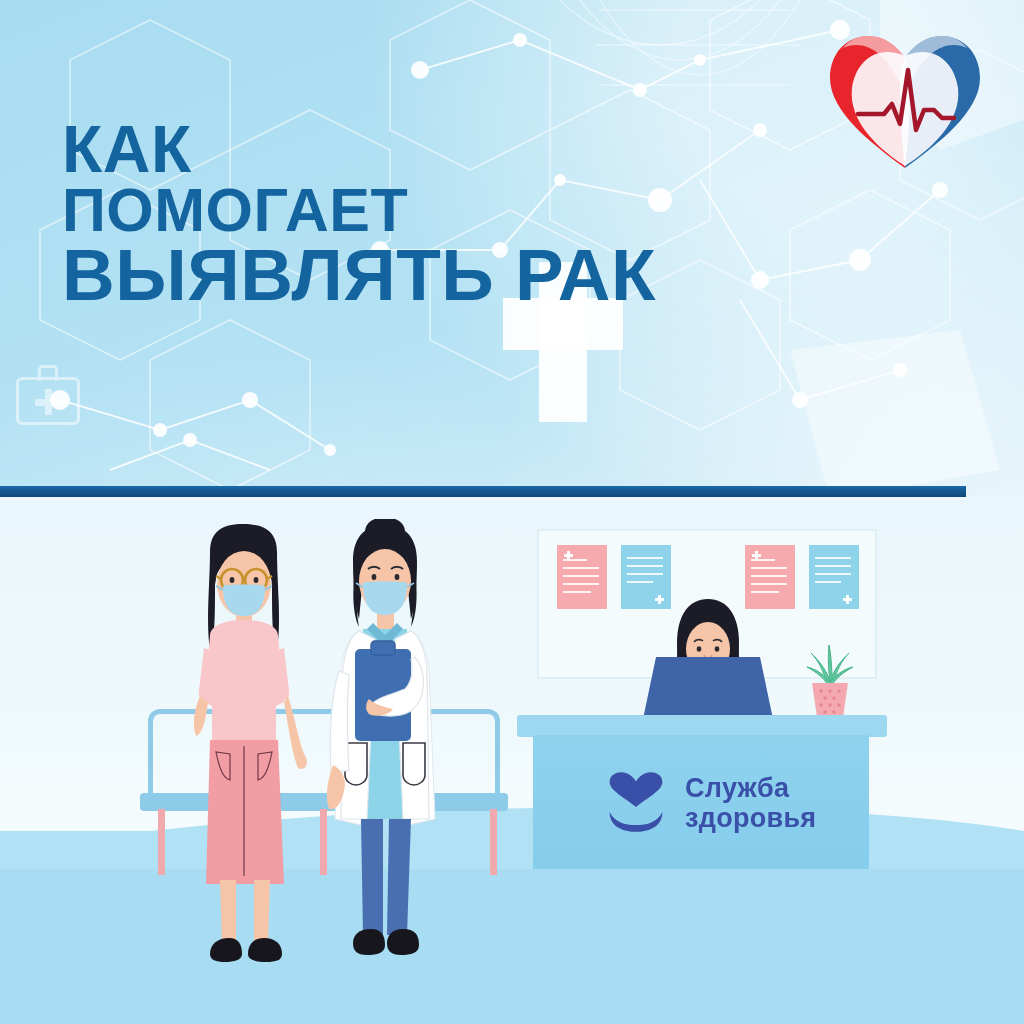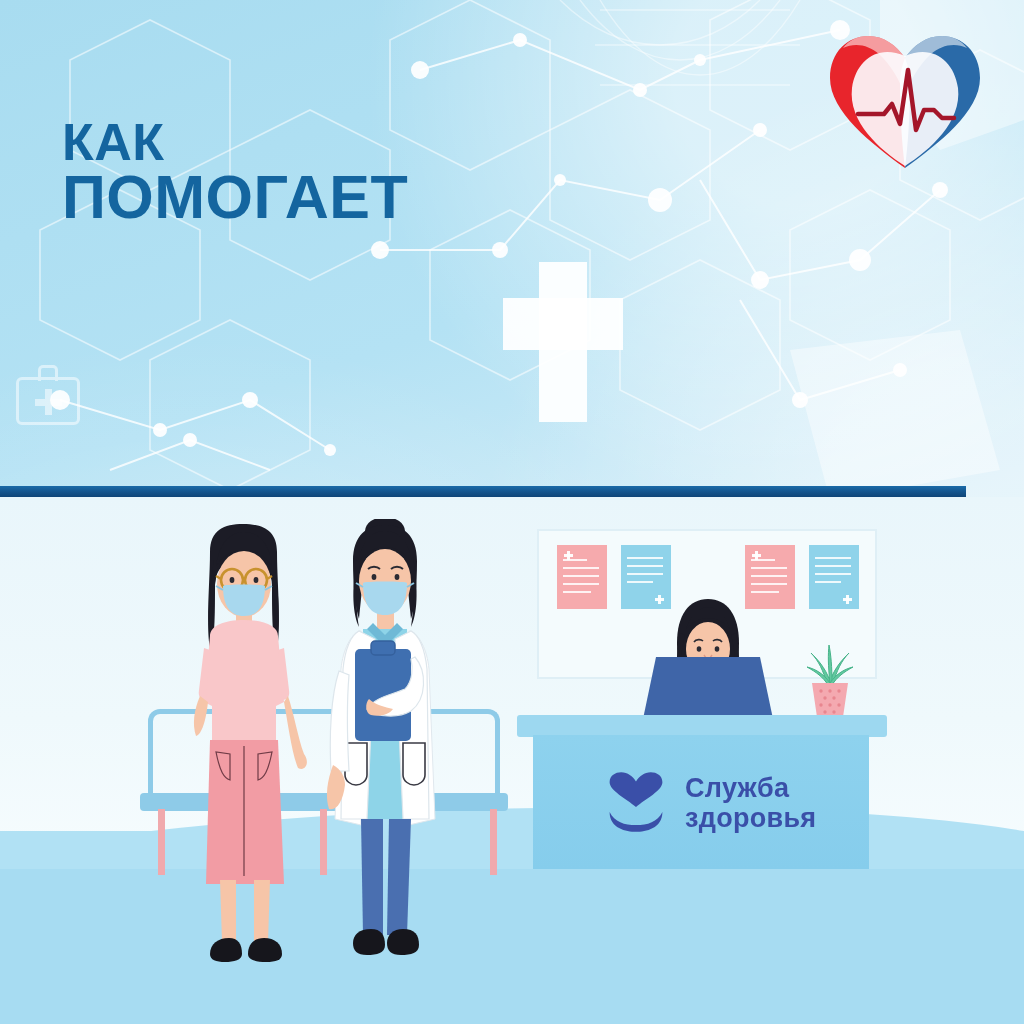--- a/index.html
+++ b/index.html
@@ -46,21 +46,21 @@
   svg.netsvg { position:absolute; inset:0; width:1024px; height:1024px; }
 
   
   .headline {
     position:absolute; left:62px; top:118px; width:910px;
     color:#14659f; font-weight:bold; letter-spacing:.5px;
     font-size:73px; line-height:.96;
     text-transform:uppercase;
   }
   .headline .l { display:block; white-space:nowrap; }
-  .headline .l1 { font-size:52px; }
+  .headline .l1 { font-size:66px; }
   .headline .l2 { font-size:73px; }
   .headline .l3 { font-size:61px; }
   .headline .l4 { font-size:73px; }
 
   .rule {
     position:absolute; left:0; top:486px; width:966px; height:11px;
     background:linear-gradient(180deg,#1a6aa8 0%,#14548c 55%,#0f4578 100%);
   }
 
   
@@ -186,20 +186,21 @@
     <div class="ln" style="top:16px;width:32px;"></div>
     <div class="ln" style="top:25px;width:32px;"></div>
     <div class="ln" style="top:34px;width:32px;"></div>
     <div class="ln" style="top:43px;width:32px;"></div>
     <div class="ln" style="top:52px;width:22px;"></div>
   </div>
 
   <div class="headline">
     <span class="l l1">КАК</span>
     <span class="l l3">ПОМОГАЕТ</span>
+    <span class="l l4">ВЫЯВЛЯТЬ РАК</span>
   </div>
 
   <div class="rule"></div>
 
   <div class="heartlogo">
     <svg viewBox="0 0 166 150" width="166" height="150">
       <path d="M83 142 C50 118 8 86 8 52 C8 26 26 10 46 10 C62 10 74 19 83 32 C80 40 78 48 78 56 C78 90 80 118 83 142 Z" fill="#e8252c"></path>
       <path d="M83 142 C116 118 158 86 158 52 C158 26 140 10 120 10 C104 10 92 19 83 32 C86 40 88 48 88 56 C88 90 86 118 83 142 Z" fill="#2a6aa8"></path>
       <path d="M83 32 C74 19 62 10 46 10 C36 10 27 14 21 22 C33 16 47 19 57 28 C68 38 78 54 83 70 C88 54 98 38 109 28 C119 19 133 16 145 22 C139 14 130 10 120 10 C104 10 92 19 83 32 Z" fill="#ffffff" opacity="0.55"></path>
       <path d="M30 62 C34 34 56 18 83 30 C110 18 132 34 136 62 C140 96 108 124 83 140 C58 124 26 96 30 62 Z" fill="#fdfdff" opacity="0.9"></path>

